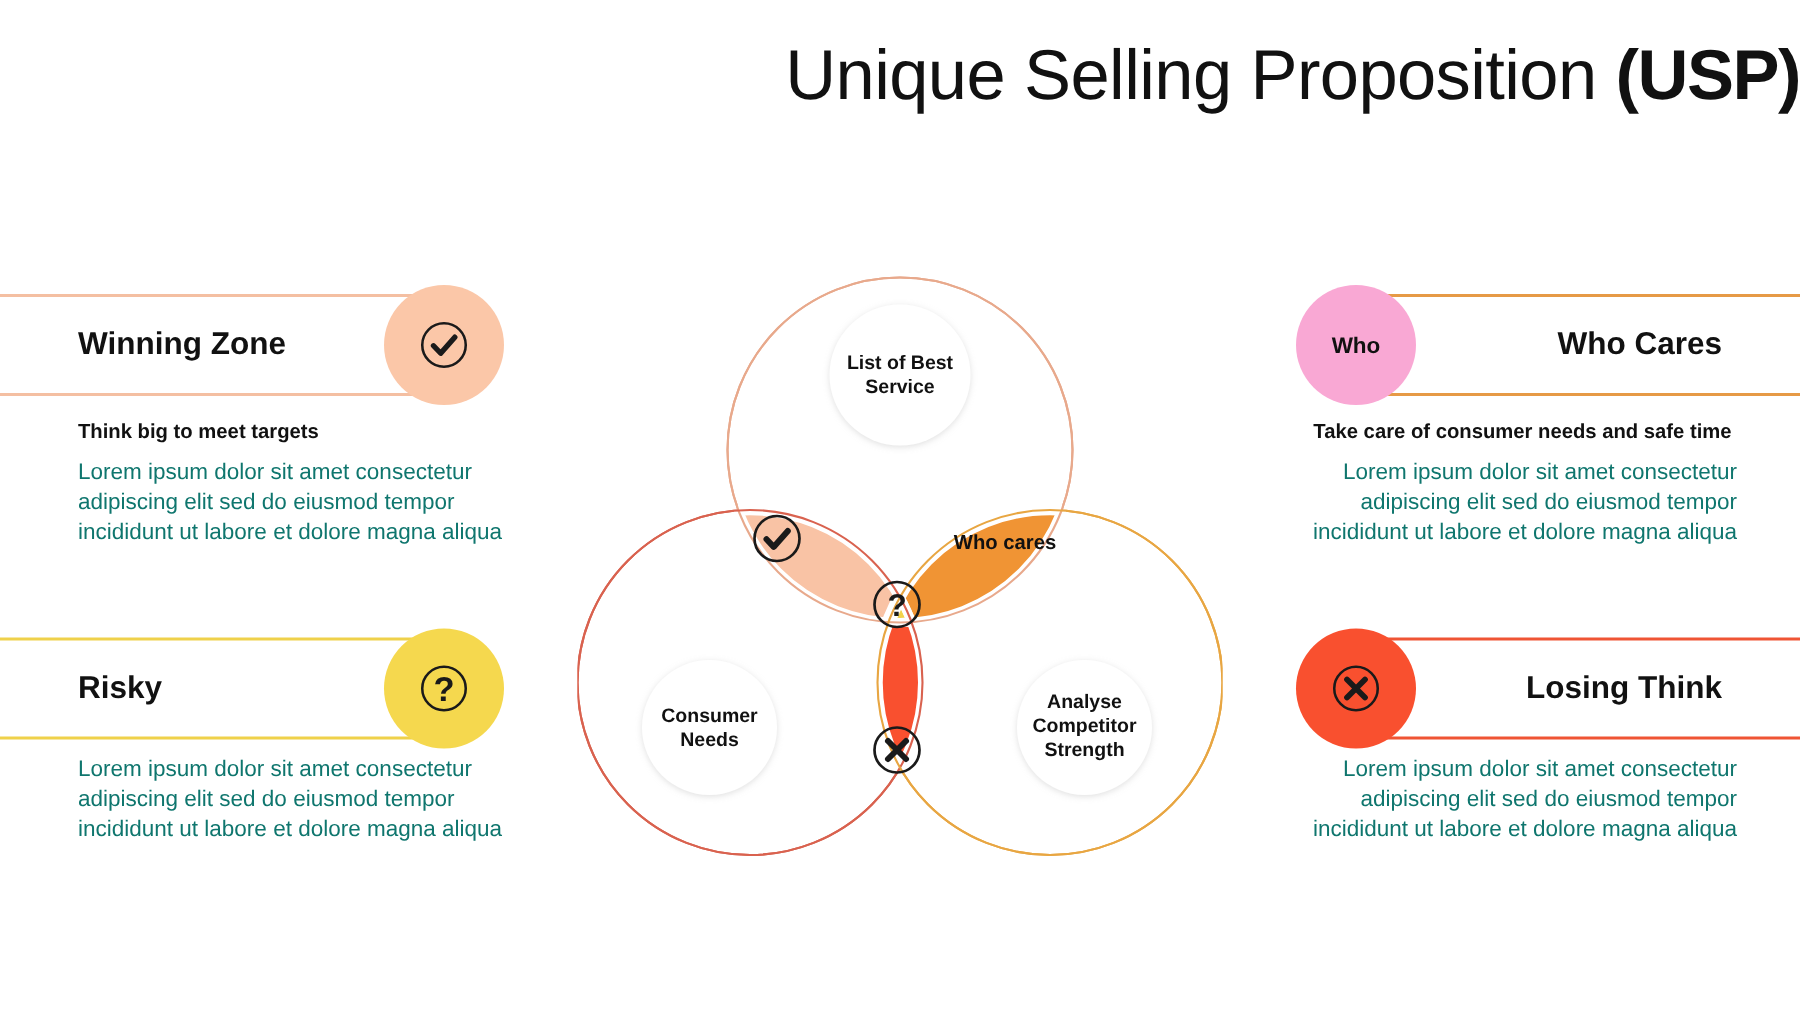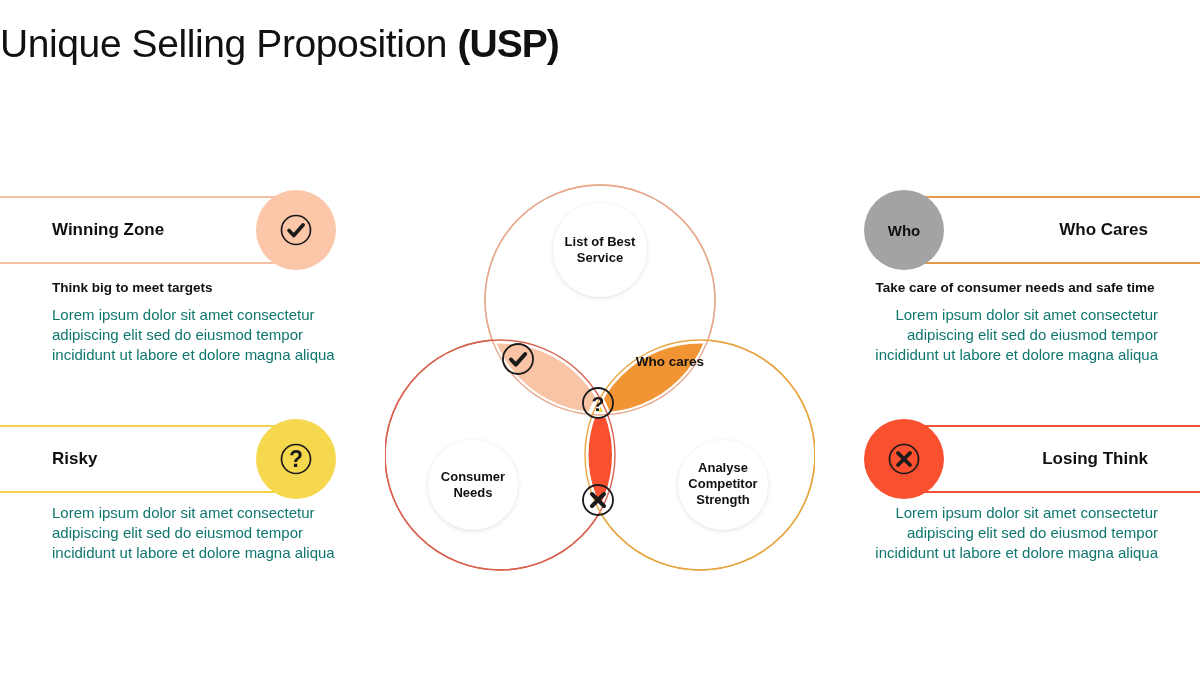--- a/index.html
+++ b/index.html
@@ -15,22 +15,22 @@
     font-family: "Liberation Sans", sans-serif;
     color: #1a1a1a;
   }
 
   
   .page-title {
     position: absolute;
     top: 22px;
     left: 0;
     width: 1200px;
-    text-align: left;
-    font-size: 39px;
+    text-align: right;
+    font-size: 47px;
     font-weight: 300;
     letter-spacing: -0.4px;
     color: #111111;
     white-space: nowrap;
   }
   .page-title .bold {
     font-weight: 700;
     letter-spacing: -1px;
   }
 
@@ -56,21 +56,21 @@
   .rule.bottom { bottom: 0; }
 
   .block-left  .rule { left: 0;  right: 78px; }
   .block-right .rule { left: 78px; right: 0; }
 
   .zone-title {
     position: absolute;
     top: 0;
     height: 68px;
     line-height: 68px;
-    font-size: 17px;
+    font-size: 21px;
     font-weight: 700;
     color: #111111;
     white-space: nowrap;
   }
   .block-left  .zone-title { left: 52px; }
   .block-right .zone-title { right: 52px; }
 
   .badge {
     position: absolute;
     top: -6px;
@@ -257,21 +257,21 @@
   <div class="body-copy">Lorem ipsum dolor sit amet consectetur
 adipiscing elit sed do eiusmod tempor
 incididunt ut labore et dolore magna aliqua</div>
 </div>
 
 <div class="block block-right" style="top:196px">
   <div class="head">
     <div class="rule top" style="background:#E69A46"></div>
     <div class="rule bottom" style="background:#E69A46"></div>
     <div class="zone-title">Who Cares</div>
-    <div class="badge" style="background:#a3a3a3">
+    <div class="badge" style="background:#f9a8d4">
       <span class="badge-text">Who</span>
     </div>
   </div>
   <div class="subhead">Take care of consumer needs and safe time</div>
   <div class="body-copy">Lorem ipsum dolor sit amet consectetur
 adipiscing elit sed do eiusmod tempor
 incididunt ut labore et dolore magna aliqua</div>
 </div>
 
 <div class="block block-right" style="top:425px">

